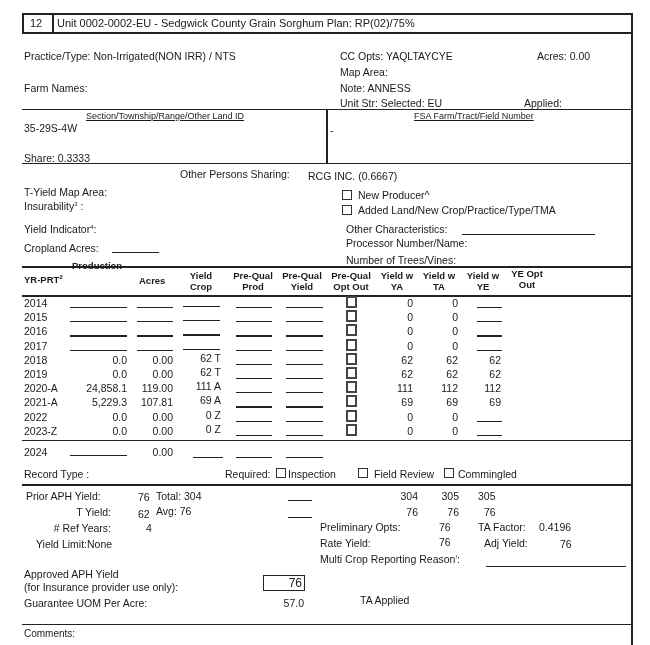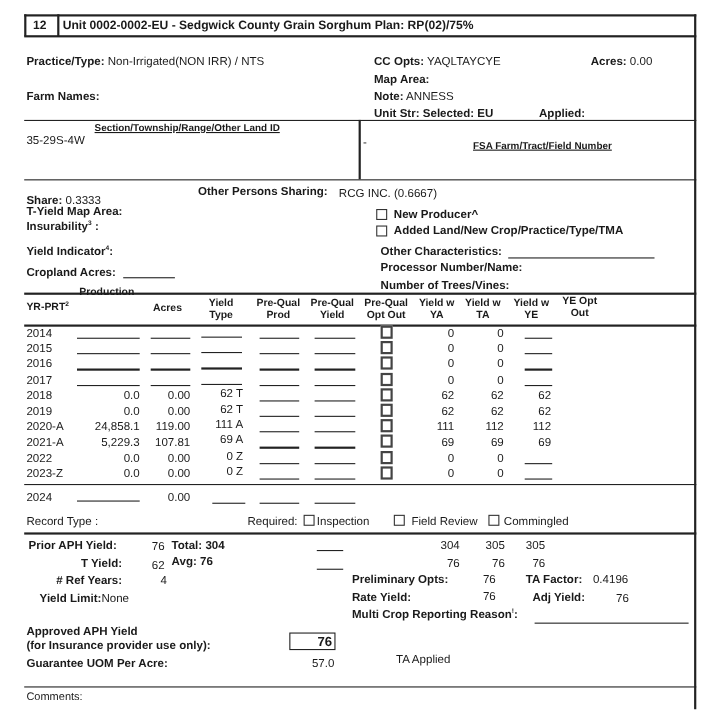--- a/index.html
+++ b/index.html
@@ -1,19 +1,19 @@
 <!DOCTYPE html>
 <html><head>
 <meta charset="utf-8">
 <style>
   html, body { margin: 0; padding: 0; background: #ffffff; }
   body { width: 650px; height: 645px; position: relative; overflow: hidden;
          font-family: "Liberation Sans", sans-serif; color: #1a1a1a; font-size: 10.5px; }
   .abs { position: absolute; white-space: nowrap; }
-  .b { font-weight: bold; }
+  .b { font-weight: normal; }
   .hl { position: absolute; background: #222; height: 1.5px; }
   .vl { position: absolute; background: #222; width: 1.5px; }
   .blank { position: absolute; height: 1.2px; background: #222; }
   .cb { position: absolute; width: 10px; height: 10px; border: 1.3px solid #333; background: #fff; box-sizing: border-box; }
   .cbk { position: absolute; width: 11px; height: 12px; border: 2px solid #444; background: #fff; box-sizing: border-box; }
   .u { text-decoration: underline; }
   .r { text-align: right; }
   sup { font-size: 6px; vertical-align: super; line-height: 0; }
   .th { font-weight: bold; font-size: 9.5px; text-align: center; line-height: 11px; }
   .cell { font-size: 10.5px; }
@@ -44,31 +44,31 @@
 <div class="abs" style="left:537px; top:50px;">
   <span class="b">Acres:</span>
   <span>0.00</span>
 </div>
 <div class="abs b" style="left:340px; top:66px;">Map Area:</div>
 <div class="abs" style="left:340px; top:82px;">
   <span class="b">Note:</span>
   <span>ANNESS</span>
 </div>
 <div class="abs b" style="left:340px; top:97px;">Unit Str: Selected: EU</div>
-<div class="abs b" style="left:490px; top:97px;">Applied:</div>
+<div class="abs b" style="left:524px; top:97px;">Applied:</div>
 
 <div class="hl" style="left:22px; top:109px; width:611px; height:1px;"></div>
 <div class="vl" style="left:326px; top:109px; height:54px;"></div>
 <div class="abs b u" style="left:86px; top:111px; font-size:9px;">Section/Township/Range/Other Land ID</div>
 <div class="abs" style="left:24px; top:122px;">35-29S-4W</div>
-<div class="abs b u" style="left:414px; top:127px; font-size:9px;margin-left:16px;">FSA Farm/Tract/Field Number</div>
+<div class="abs b u" style="left:414px; top:111px; font-size:9px;">FSA Farm/Tract/Field Number</div>
 <div class="abs" style="left:330px; top:124px;">-</div>
 
 <div class="hl" style="left:22px; top:163px; width:611px; height:1px;"></div>
-<div class="abs" style="left:24px; top:176px;">
+<div class="abs" style="left:24px; top:152px;">
   <span class="b">Share:</span>
   <span>0.3333</span>
 </div>
 <div class="abs b" style="left:180px; top:168px;">Other Persons Sharing:</div>
 <div class="abs" style="left:308px; top:170px;">RCG INC.  (0.6667)</div>
 
 <div class="abs b" style="left:24px; top:186px;">T-Yield Map Area:</div>
 <div class="abs b" style="left:24px; top:200px;"><span>Insurability</span><sup>3</sup><span> :</span></div>
 
 <div class="cb" style="left:342px; top:190px;"></div>
@@ -85,21 +85,21 @@
 <div class="abs b" style="left:346px; top:237px;">Processor Number/Name:</div>
 <div class="abs b" style="left:346px; top:254px;">Number of Trees/Vines:</div>
 
 <div class="hl" style="left:22px; top:266px; width:611px;"></div>
 
 <div class="abs th" style="left:24px; top:274px;"><span>YR-PRT</span><sup>2</sup></div>
 <div class="abs th" style="left:72px; top:260px;">Production</div>
 <div class="abs th" style="left:139px; top:275px;">Acres</div>
 <div class="abs th" style="left:180px; top:270px; width:42px;">
     <div>Yield</div>
-    <div>Type</div>
+    <div>Crop</div>
   </div>
 <div class="abs th" style="left:230px; top:270px; width:46px;">
     <div>Pre-Qual</div>
     <div>Prod</div>
   </div>
 <div class="abs th" style="left:279px; top:270px; width:46px;">
     <div>Pre-Qual</div>
     <div>Yield</div>
   </div>
 <div class="abs th" style="left:327px; top:270px; width:48px;">

